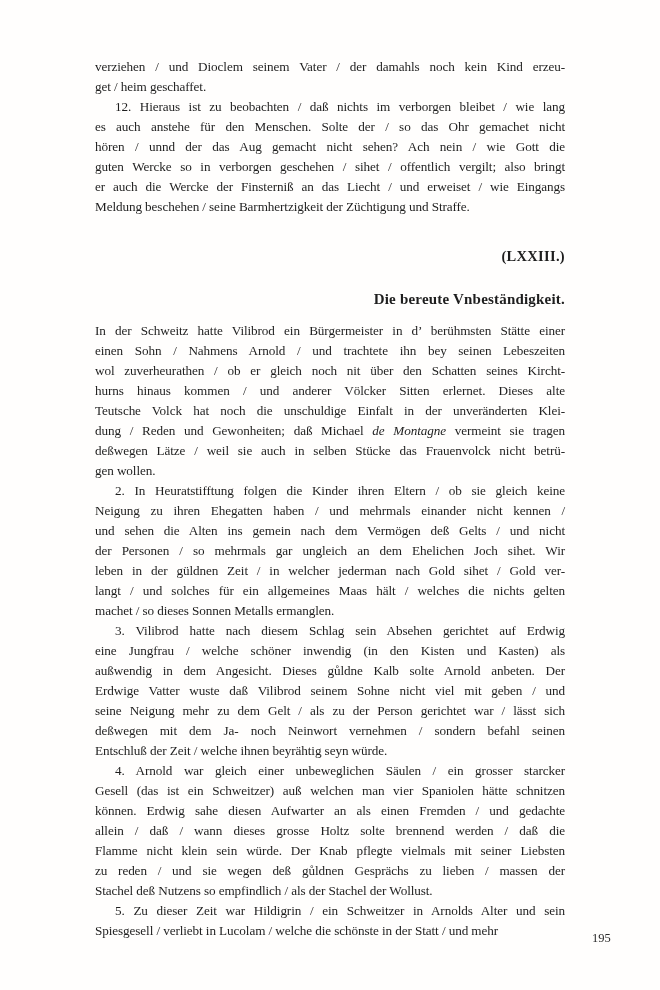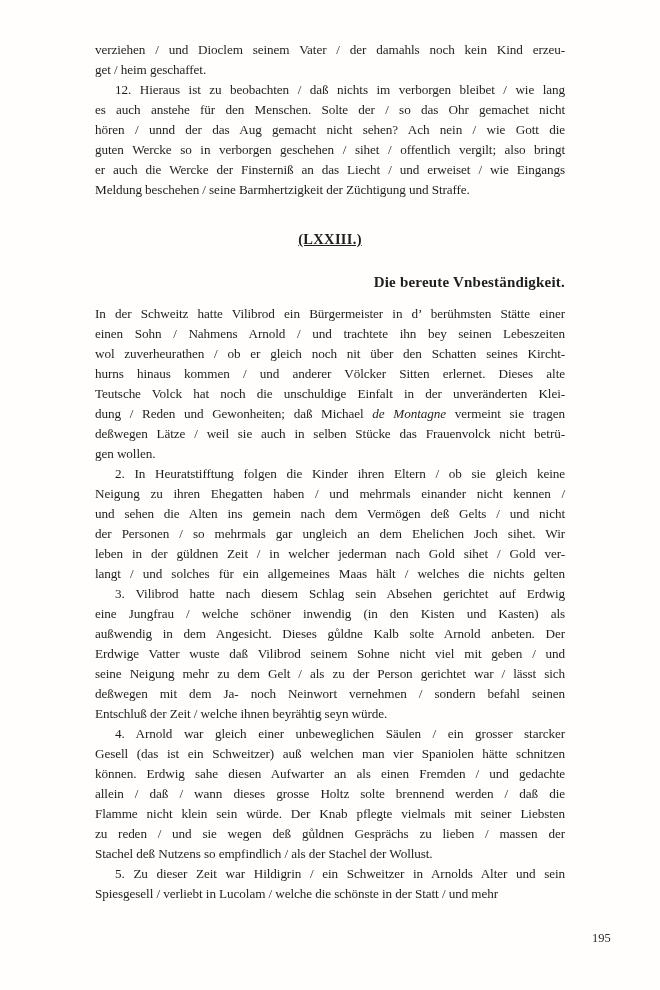--- a/index.html
+++ b/index.html
@@ -12,44 +12,43 @@
     width: 660px;
     height: 990px;
     background: #fffefd;
     overflow: hidden;
     font-family: "Liberation Serif", "DejaVu Serif", serif;
     color: #1e1e1e;
   }
   .text-column {
     position: absolute;
     left: 95px;
-    top: 40px;
+    top: 57px;
     width: 470px;
   }
   .paragraph { margin: 0; }
   .line {
     height: 20px;
     line-height: 20px;
     font-size: 13.2px;
     letter-spacing: -0.1px;
     white-space: nowrap;
     text-align: justify;
     text-align-last: justify;
   }
   .line.last { text-align-last: left; }
   .line.indent { text-indent: 20px; }
   .chapter-heading {
     margin-top: 29px;
     height: 20px;
     line-height: 20px;
     font-size: 14.5px;
     font-weight: bold;
-    text-align: center;
+    text-align: right;
     letter-spacing: 0.3px;
-    text-decoration: underline;
   }
   .chapter-title {
     margin-top: 23px;
     margin-bottom: 12px;
     height: 20px;
     line-height: 20px;
     font-size: 15px;
     font-weight: bold;
     text-align: right;
     letter-spacing: 0.2px;
@@ -93,20 +92,21 @@
         <div class="line">deßwegen Lätze / weil sie auch in selben Stücke das Frauenvolck nicht betrü-</div>
         <div class="line last">gen wollen.</div>
       </div>
       <div class="paragraph">
         <div class="line indent">2. In Heuratstifftung folgen die Kinder ihren Eltern / ob sie gleich keine</div>
         <div class="line">Neigung zu ihren Ehegatten haben / und mehrmals einander nicht kennen /</div>
         <div class="line">und sehen die Alten ins gemein nach dem Vermögen deß Gelts / und nicht</div>
         <div class="line">der Personen / so mehrmals gar ungleich an dem Ehelichen Joch sihet. Wir</div>
         <div class="line">leben in der güldnen Zeit / in welcher jederman nach Gold sihet / Gold ver-</div>
         <div class="line">langt / und solches für ein allgemeines Maas hält / welches die nichts gelten</div>
+        <div class="line last">machet / so dieses Sonnen Metalls ermanglen.</div>
       </div>
       <div class="paragraph">
         <div class="line indent">3. Vilibrod hatte nach diesem Schlag sein Absehen gerichtet auf Erdwig</div>
         <div class="line">eine Jungfrau / welche schöner inwendig (in den Kisten und Kasten) als</div>
         <div class="line">außwendig in dem Angesicht. Dieses gůldne Kalb solte Arnold anbeten. Der</div>
         <div class="line">Erdwige Vatter wuste daß Vilibrod seinem Sohne nicht viel mit geben / und</div>
         <div class="line">seine Neigung mehr zu dem Gelt / als zu der Person gerichtet war / lässt sich</div>
         <div class="line">deßwegen mit dem Ja- noch Neinwort vernehmen / sondern befahl seinen</div>
         <div class="line last">Entschluß der Zeit / welche ihnen beyrähtig seyn würde.</div>
       </div>

